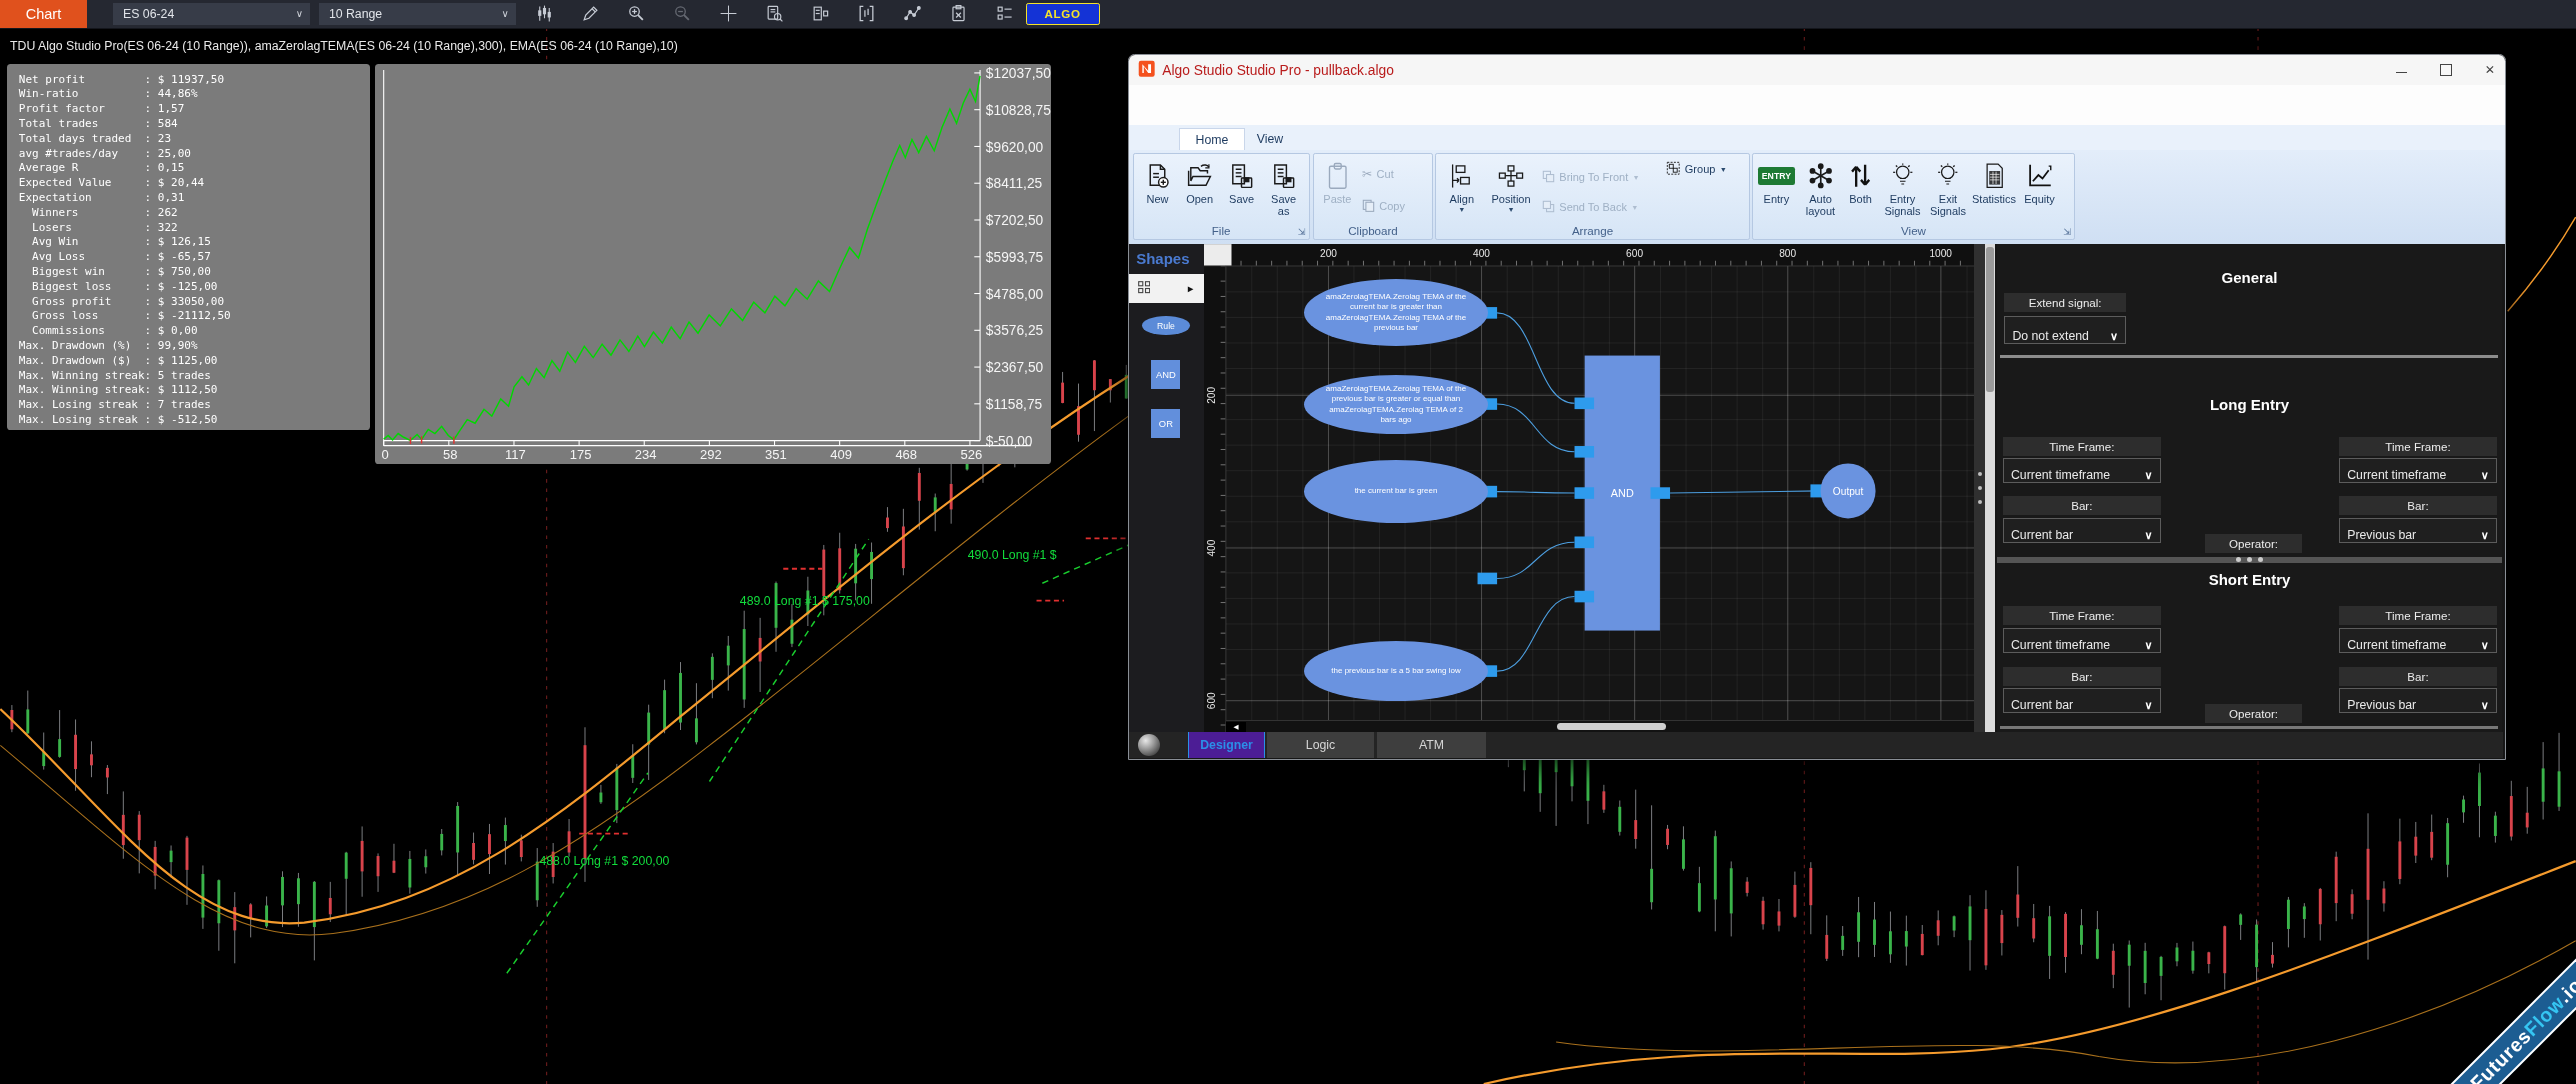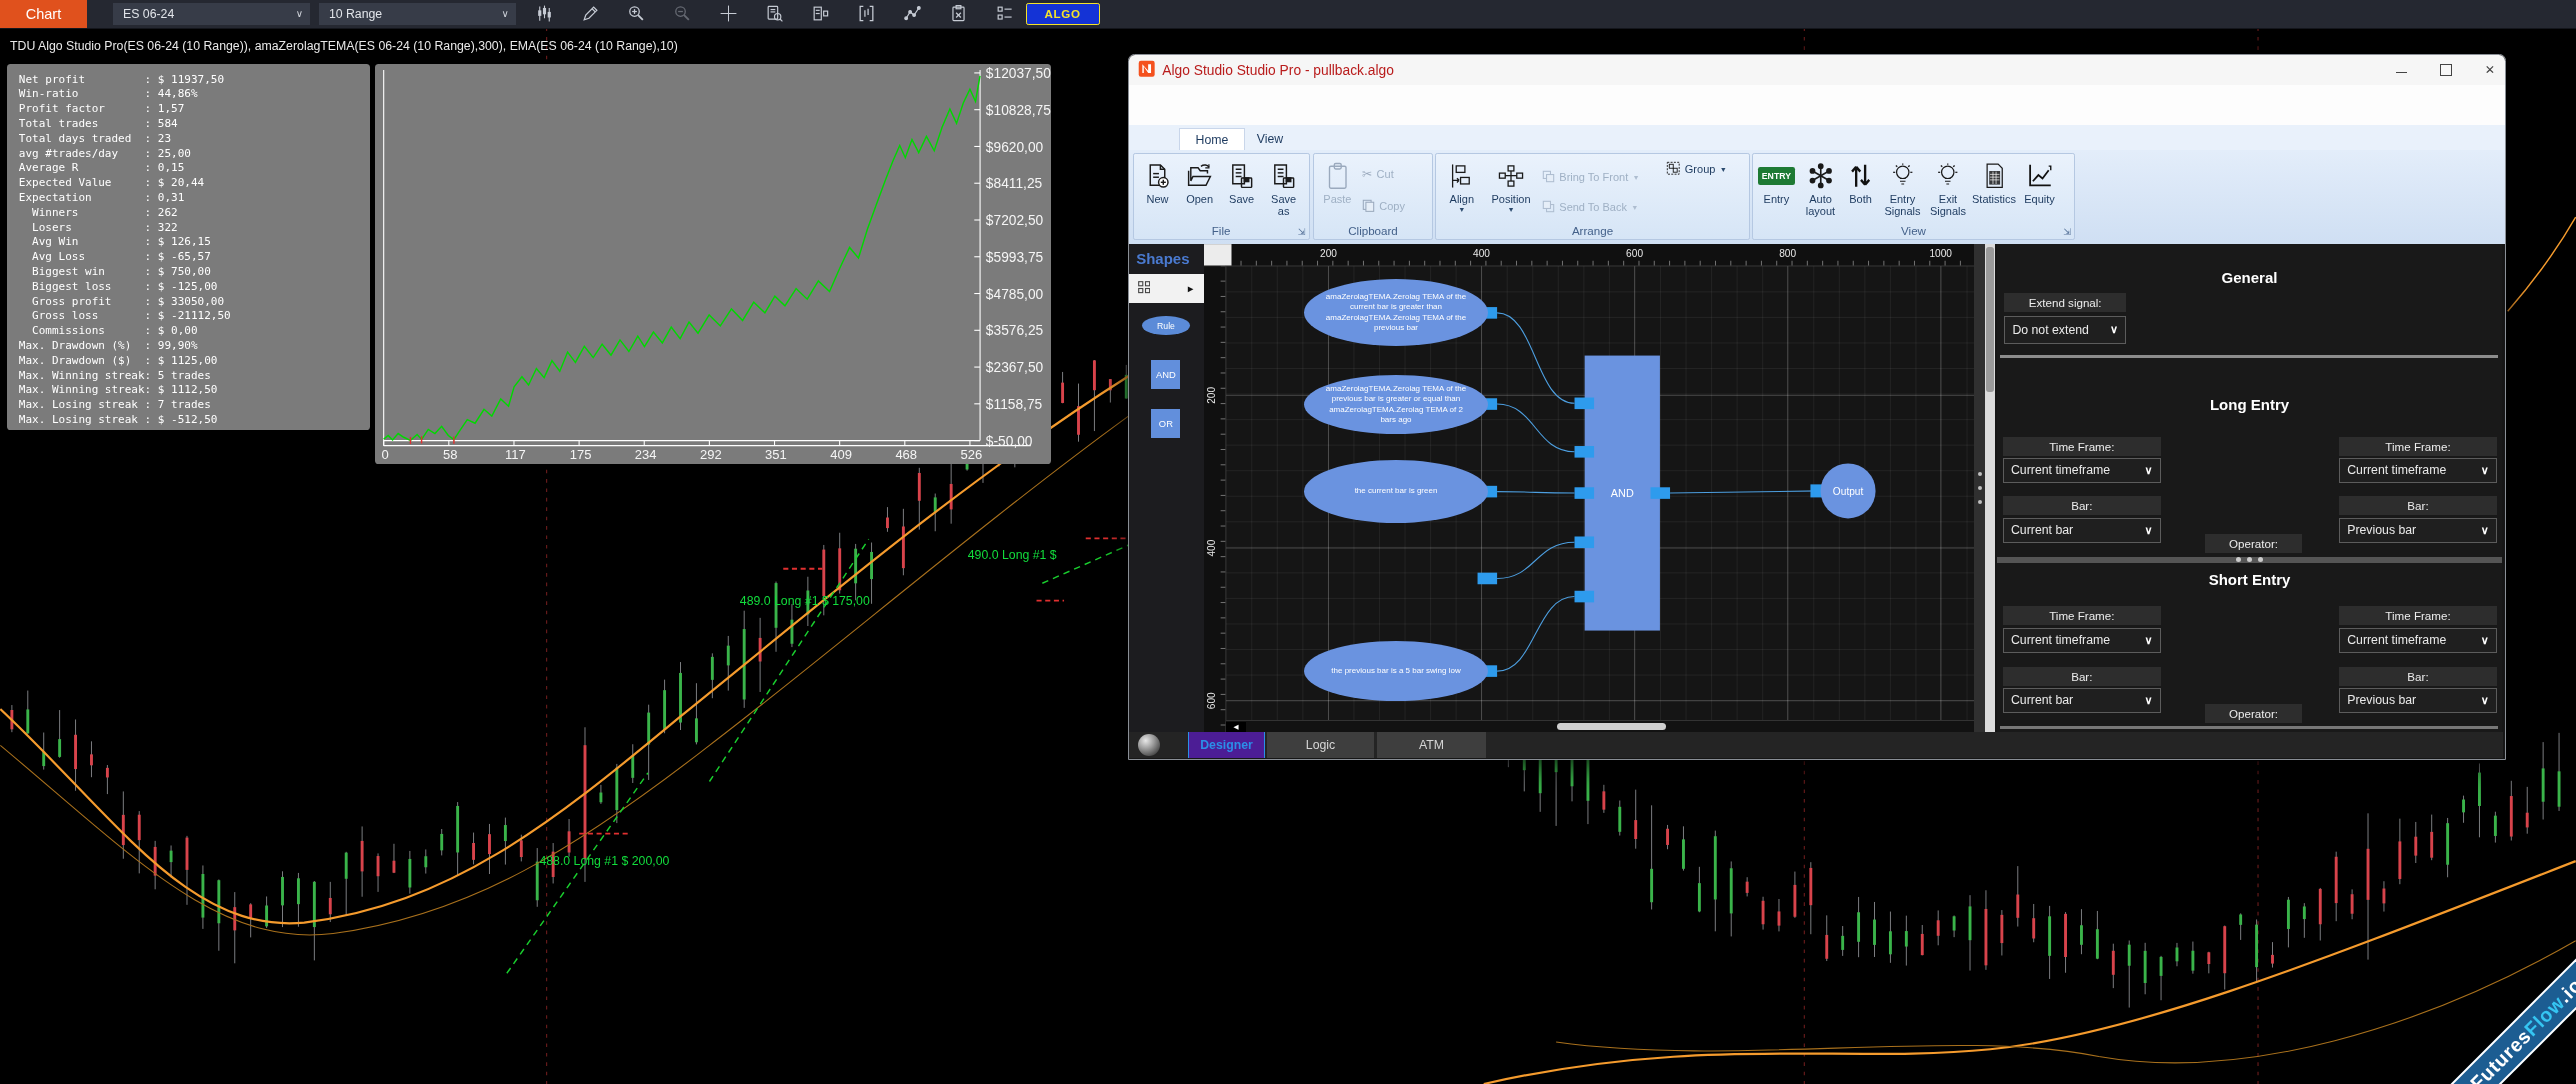--- a/index.html
+++ b/index.html
@@ -85,21 +85,21 @@
             display:flex;flex-direction:column;align-items:center;justify-content:center;gap:10px;}
   #cv-split .dot{width:4.3px;height:4.3px;border-radius:50%;background:#c0c0c0;}
   #cv-vscroll{position:absolute;left:856px;top:0;width:10px;height:488px;background:#dcdcdc;}
   #cv-vs-thumb{position:absolute;left:1.4px;top:2.9px;width:7.2px;height:145px;background:#9a9a9a;border-radius:2.9px;}
   
   #prop-panel{position:absolute;left:868px;top:0;width:505px;height:488px;background:#191919;}
   .sec-title{position:absolute;width:100%;text-align:center;font-size:15px;font-weight:bold;color:#fff;}
   .chip{position:absolute;background:#2d2d2d;color:#ededed;font-size:11.6px;display:flex;
         align-items:center;justify-content:center;}
   .pdd{position:absolute;background:#1f1f1f;border:0.7px solid #5c5c5c;color:#eaeaea;font-size:12.3px;
-       display:flex;align-items:center;justify-content:space-between;padding:0 7.2px;box-sizing:border-box;}
+       display:flex;align-items:flex-end;justify-content:space-between;padding:0 7.2px;box-sizing:border-box;}
   .pdd .chev{font-weight:bold;font-size:11px;color:#fff;}
   .pdiv{position:absolute;left:2.9px;width:498px;height:2.9px;background:#8c8c8c;}
   #psplit{position:absolute;left:0;top:313px;width:505px;height:5.8px;background:#555;
           display:flex;align-items:center;justify-content:center;gap:5.8px;}
   #psplit .dot{width:5px;height:5px;border-radius:50%;background:#ccc;}
   
   #aw-tabs{position:absolute;left:0;top:677px;width:1374px;height:26px;background:#242424;}
   #aw-orb{position:absolute;left:9.4px;top:2.2px;width:22px;height:22px;border-radius:50%;
           background:radial-gradient(circle at 35% 30%,#e8e8e8,#9a9a9a 40%,#3a3a3a 85%);}
   .btab{position:absolute;top:0;height:26px;display:flex;align-items:center;justify-content:center;font-size:12.3px;}

